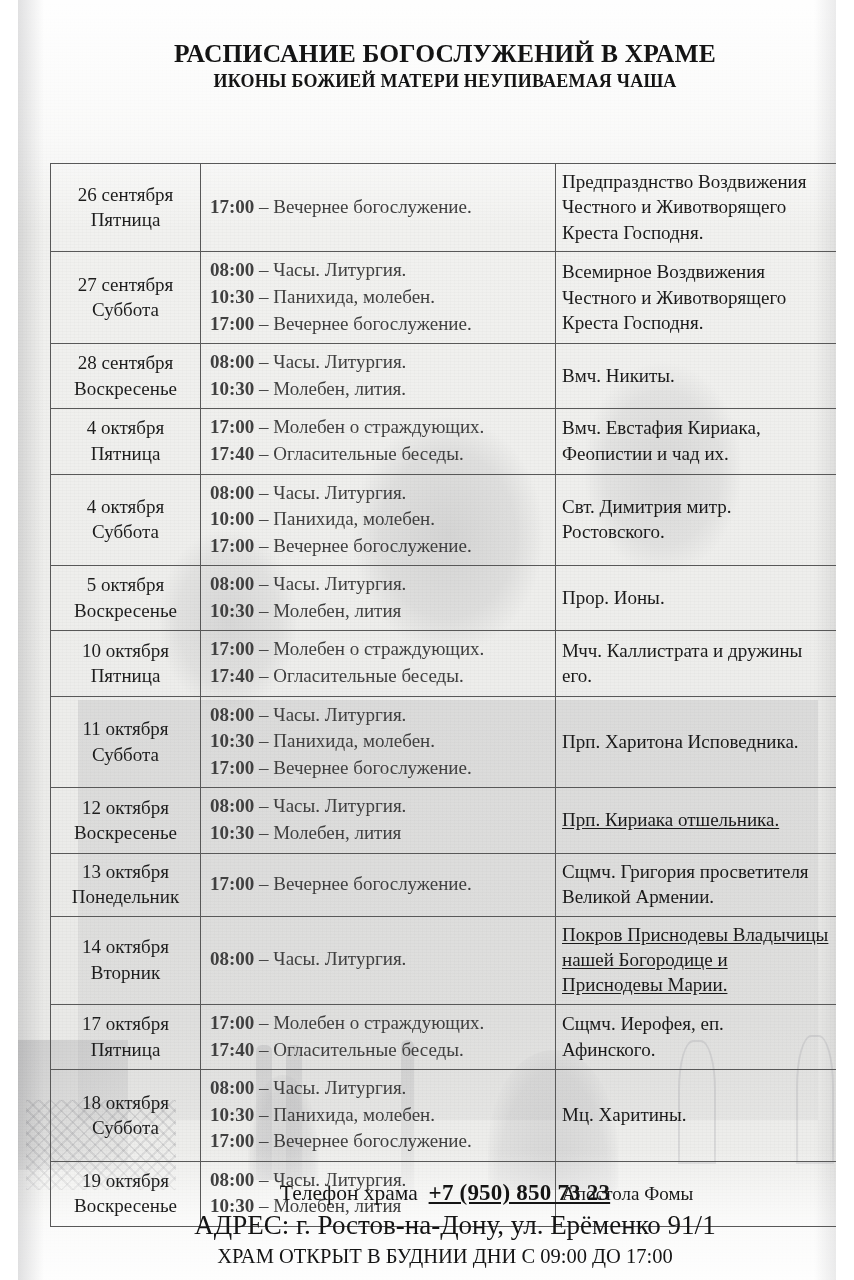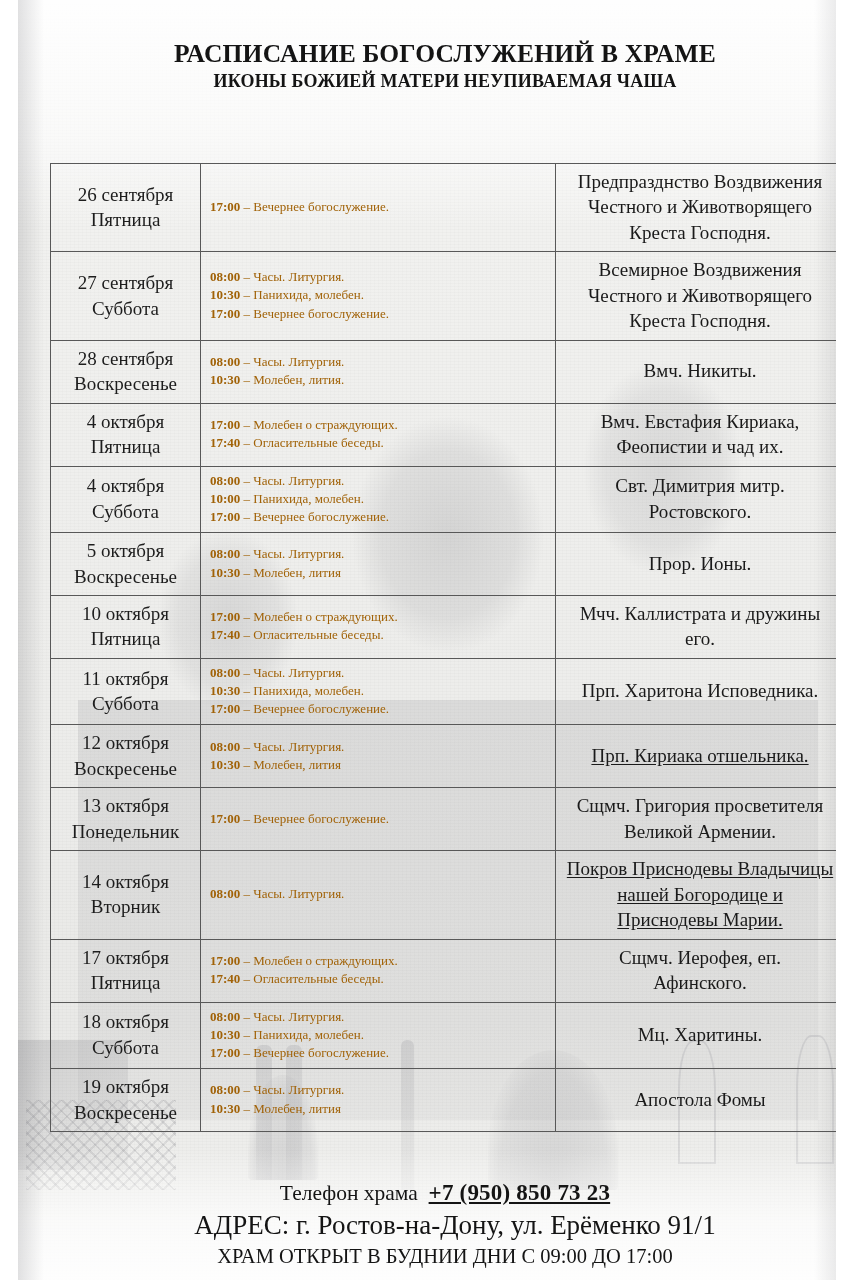--- a/index.html
+++ b/index.html
@@ -148,30 +148,30 @@
     font-size: 19px;
     line-height: 1.34;
     padding: 5px 4px 6px;
     color: #1d1d1d;
   }
   .cell-date .d-num  { display: block; }
   .cell-date .d-name { display: block; }
 
   .cell-svc {
     padding: 5px 6px 6px 9px;
-    font-size: 13px;
+    font-size: 19px;
     line-height: 1.40;
-    color: #a16207;
+    color: #404040;
   }
   .cell-svc .svc-line { white-space: nowrap; }
   .cell-svc .t { font-weight: 700; }
   .cell-svc .dash { font-weight: 400; }
 
   .cell-feast {
-    text-align: center;
+    text-align: left;
     font-size: 19px;
     line-height: 1.34;
     padding: 5px 6px 6px;
     color: #1a1a1a;
   }
   .cell-feast .f-line { display: block; }
   .cell-feast.underlined .f-line {
     text-decoration: underline;
     text-underline-offset: 2px;
   }

